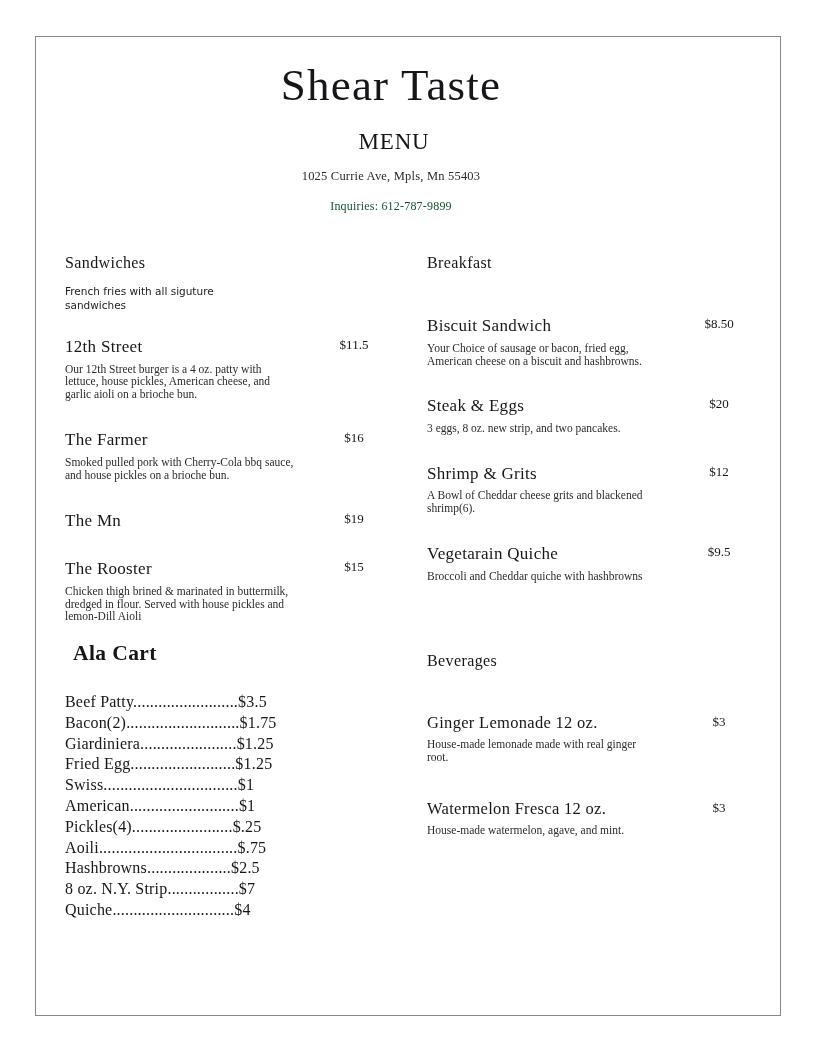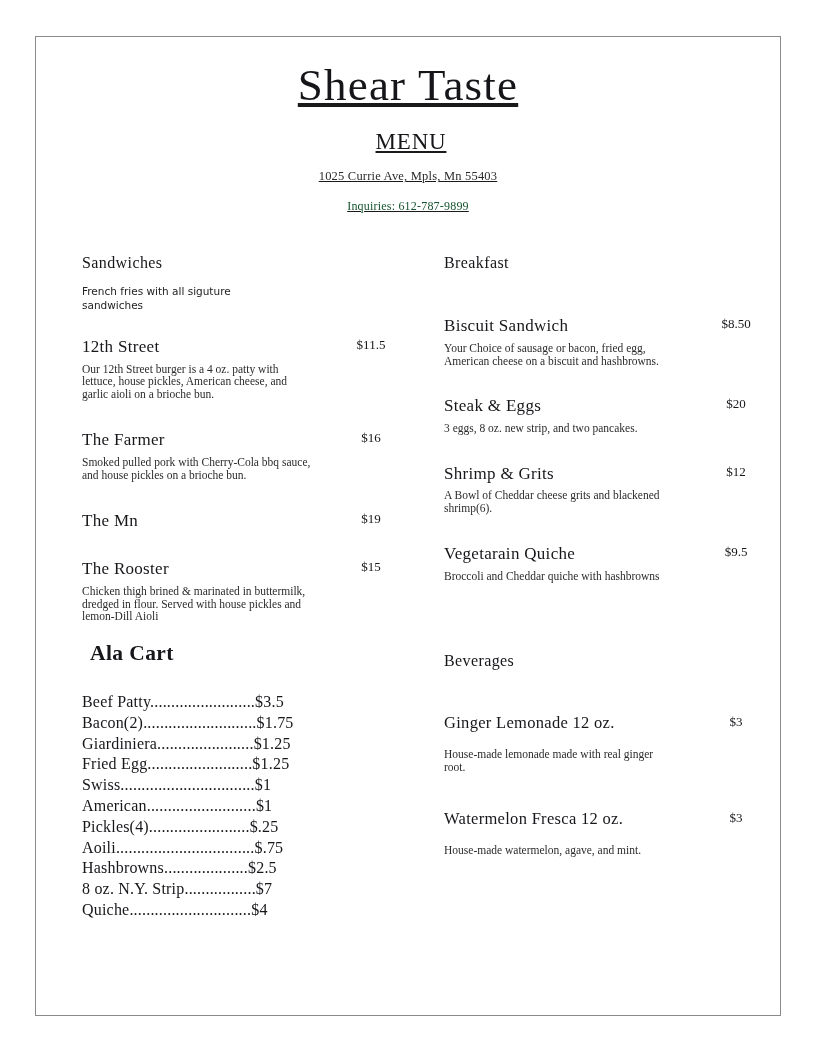--- a/index.html
+++ b/index.html
@@ -22,26 +22,25 @@
     left: 35px;
     top: 36px;
     width: 746px;
     height: 980px;
     border: 1.5px solid #8a8a8a;
     box-sizing: border-box;
     pointer-events: none;
   }
   .content {
     position: absolute;
-    left: 35px;
+    left: 18px;
     top: 36px;
     width: 746px;
     height: 812px;
     box-sizing: border-box;
-    text-decoration: underline;
   }
 
   
   .masthead {
     text-align: center;
     padding-top: 26px;
   }
   .restaurant-title {
     font-family: "Liberation Serif", "DejaVu Serif", serif;
     font-size: 45px;
@@ -181,21 +180,21 @@
   }
 
   
   .beverages-block {
     margin-top: 68px;
   }
   .beverages-block .item {
     margin-top: 36px;
   }
   .beverages-block .item-desc {
-    margin-top: 15px;
+    margin-top: 5px;
   }
   .beverages-block .item-name {
     font-size: 16.5px;
   }
 </style>
 </head>
 <body>
 
 <div class="page">
   <div class="page-border"></div>

